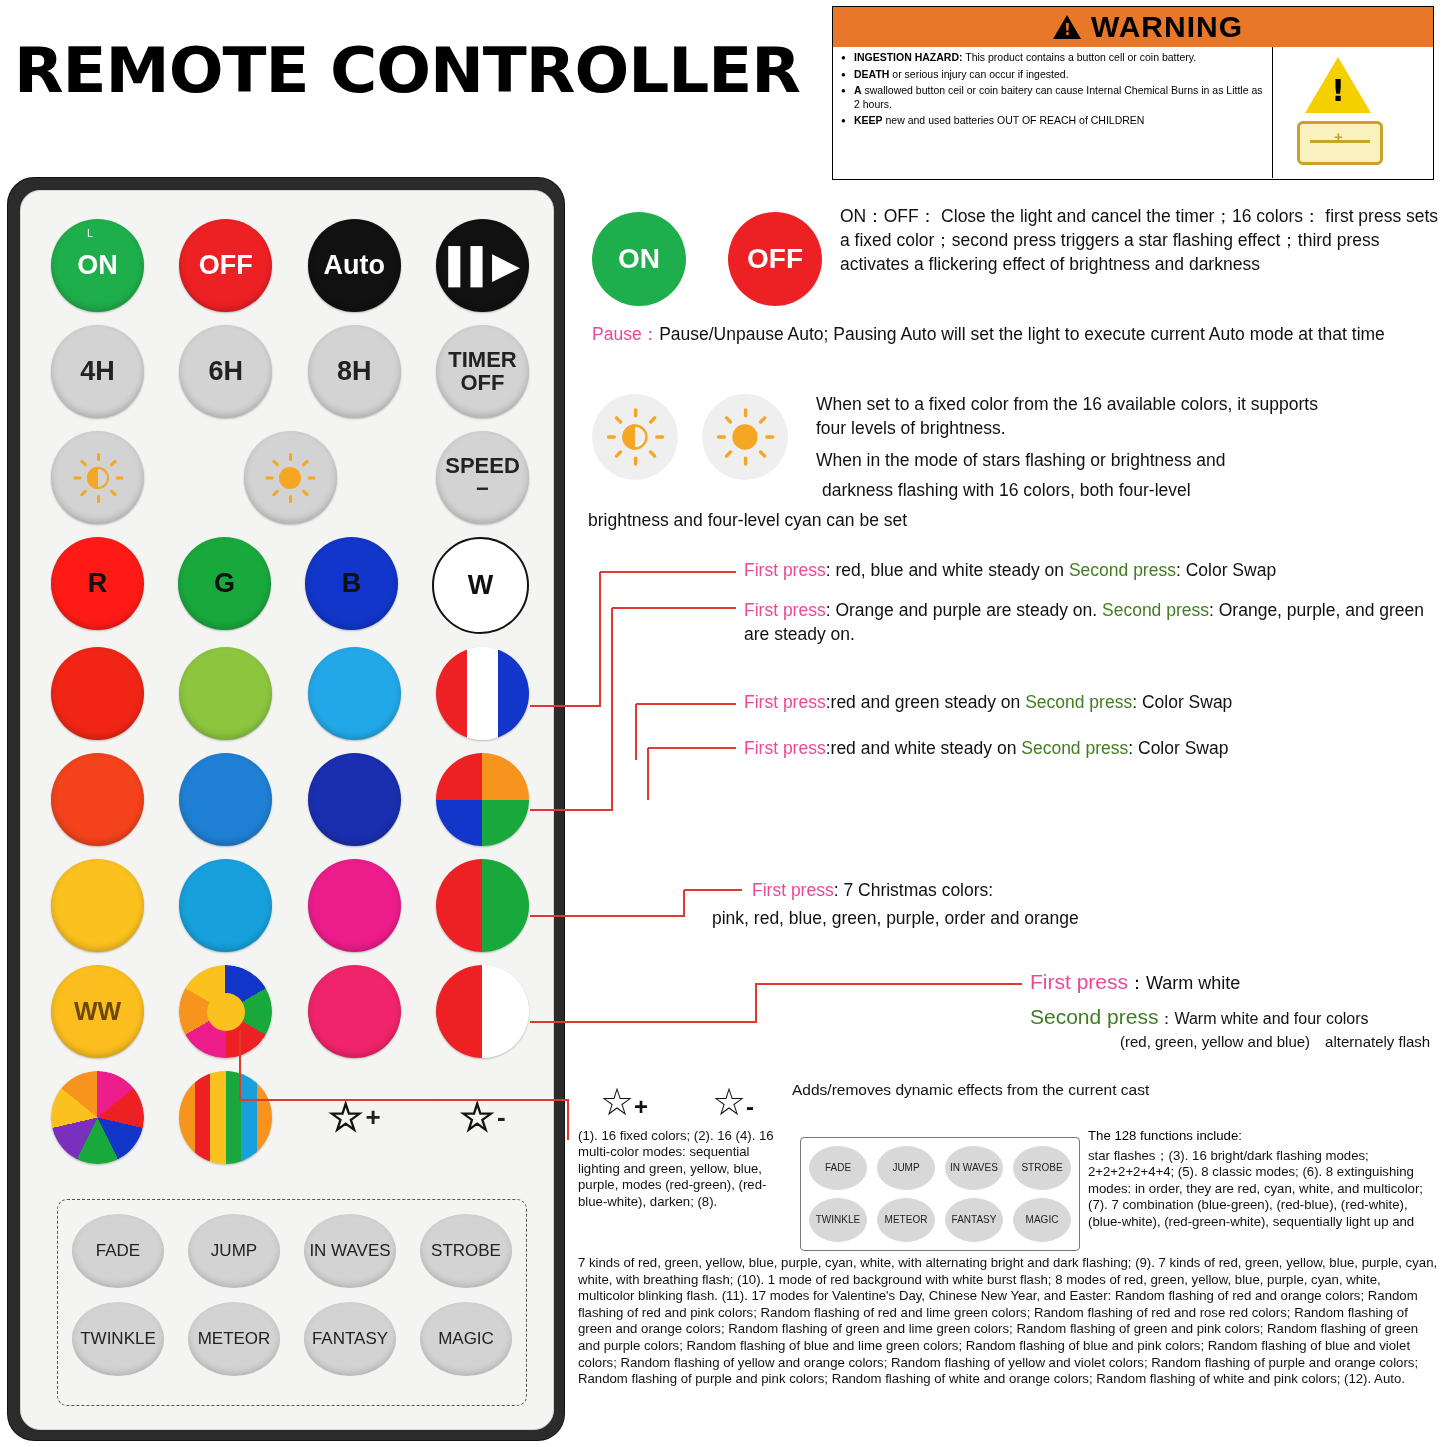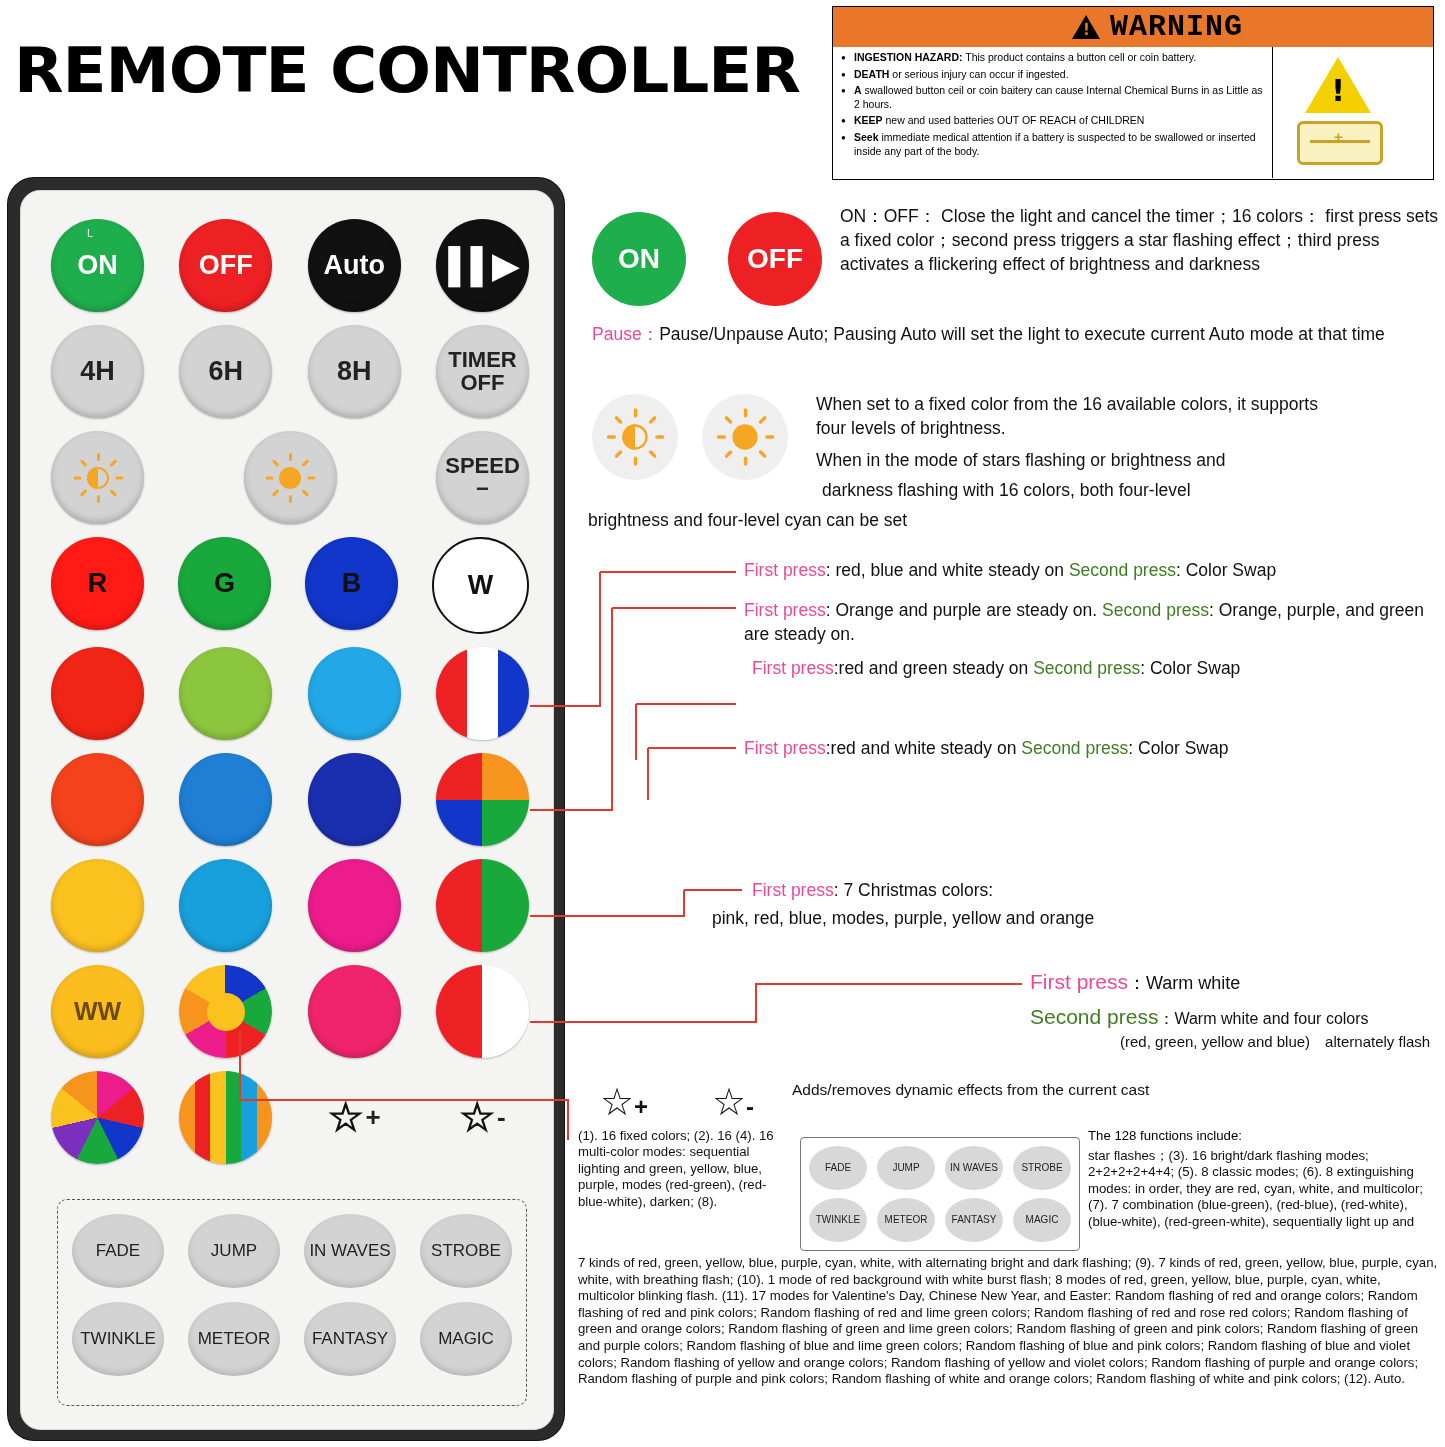--- a/index.html
+++ b/index.html
@@ -9,21 +9,21 @@
   }
   
   .title{
     position:absolute;left:14px;top:34px;font-size:62px;font-weight:bold;
     letter-spacing:-1px;font-family:"DejaVu Sans",sans-serif;
     transform:scaleX(1.04);transform-origin:left center;
   }
   
   .warn-box{position:absolute;left:832px;top:6px;width:600px;height:172px;border:1px solid #000;background:#fff;}
   .warn-head{height:40px;background:#E8772A;display:flex;align-items:center;justify-content:flex-end;padding-right:190px;}
-  .warn-head .wtxt{font-size:30px;font-weight:bold;color:#000;font-family:Liberation Mono, monospace;letter-spacing:1px;text-align:center;}
+  .warn-head .wtxt{font-size:30px;font-weight:bold;color:#000;font-family:Liberation Sans, sans-serif;letter-spacing:1px;text-align:center;}
   .warn-tri{display:inline-block;width:0;height:0;border-left:14px solid transparent;border-right:14px solid transparent;border-bottom:24px solid #000;position:relative;margin-right:10px;}
   .warn-tri:after{content:"!";position:absolute;left:-3px;top:6px;color:#E8772A;font-size:15px;font-weight:bold;font-family:"DejaVu Sans",sans-serif;}
   .warn-body{position:relative;height:165px;}
   .warn-list{position:absolute;left:8px;top:4px;width:430px;}
   .warn-li{font-size:10.5px;line-height:13.6px;margin-bottom:3px;position:relative;padding-left:13px;}
   .warn-li:before{content:"\25CF";position:absolute;left:0;top:0;font-size:8px;}
   .warn-li b{font-weight:bold;}
   .warn-sym{position:absolute;right:0;top:0;width:160px;height:131px;border-left:1px solid #000;}
   .hazard-tri{position:absolute;left:32px;top:10px;width:0;height:0;border-left:33px solid transparent;border-right:33px solid transparent;border-bottom:56px solid #F5D000;}
   .hazard-tri-in{position:absolute;left:-22px;top:12px;width:44px;text-align:center;font-size:30px;font-weight:bold;color:#000;font-family:"DejaVu Sans",sans-serif;line-height:44px;}
@@ -114,21 +114,20 @@
   <div class="warn-head">
     <span class="warn-tri"></span>
     <span class="wtxt">WARNING</span>
   </div>
   <div class="warn-body">
     <div class="warn-list">
       <div class="warn-li"><b>INGESTION HAZARD:</b><span> This product contains a button cell or coin battery.</span></div>
       <div class="warn-li"><b>DEATH</b><span> or serious injury can occur if ingested.</span></div>
       <div class="warn-li"><b>A</b><span> swallowed button ceil or coin baitery can cause Internal Chemical Burns in as Little as 2 hours.</span></div>
       <div class="warn-li"><b>KEEP</b><span> new and used batteries OUT OF REACH of CHILDREN</span></div>
-      <div class="warn-li"><b>Seek</b><span> immediate medical attention if a battery is suspected to be  swallowed or inserted inside any part of the body.</span></div>
     </div>
     <div class="warn-sym">
       <div class="hazard-tri">
           <div class="hazard-tri-in">!</div>
         </div>
       <div class="battery">
           <div class="battery-plus">+</div>
         </div>
     </div>
   </div>
@@ -382,33 +381,33 @@
 <div class="rt" style="left:744px;top:558px;width:690px;">
   <span class="red-t">First press</span><span>: red, blue and white steady on</span>
   <span class="green-t">Second press</span><span>: Color Swap</span>
 </div>
 
 <div class="rt" style="left:744px;top:598px;width:690px;">
   <span class="red-t">First press</span><span>: Orange and purple are steady on.</span>
   <span class="green-t">Second press</span><span>: Orange, purple, and green are steady on.</span>
 </div>
 
-<div class="rt" style="left:744px;top:656px;width:690px;margin-left:8px;">
+<div class="rt" style="left:744px;top:690px;width:690px;">
   <span class="red-t">First press</span><span>:red and green steady on</span>
   <span class="green-t">Second press</span><span>: Color Swap</span>
 </div>
 
 <div class="rt" style="left:744px;top:736px;width:690px;">
   <span class="red-t">First press</span><span>:red and white steady on</span>
   <span class="green-t">Second press</span><span>: Color Swap</span>
 </div>
 
 <div class="rt" style="left:752px;top:878px;width:560px;">
   <span class="red-t">First press</span><span>: 7 Christmas colors:</span>
-  <div style="margin-left:-40px;margin-top:4px;">pink, red, blue, modes, purple, yellow and orange</div>
+  <div style="margin-left:-40px;margin-top:4px;">pink, red, blue, green, purple, order and orange</div>
 </div>
 
 <div class="rt" style="left:1030px;top:970px;width:420px;font-size:21px;">
   <span class="red-t">First press</span><span style="font-size:18px">：Warm white</span>
 </div>
 <div class="rt" style="left:1030px;top:1005px;width:420px;font-size:21px;">
   <span class="green-t">Second press</span><span style="font-size:16px">：Warm white and four colors</span>
 </div>
 <div class="rt" style="left:1120px;top:1030px;width:330px;font-size:15px;">(red, green, yellow and blue)　alternately flash</div>
 

